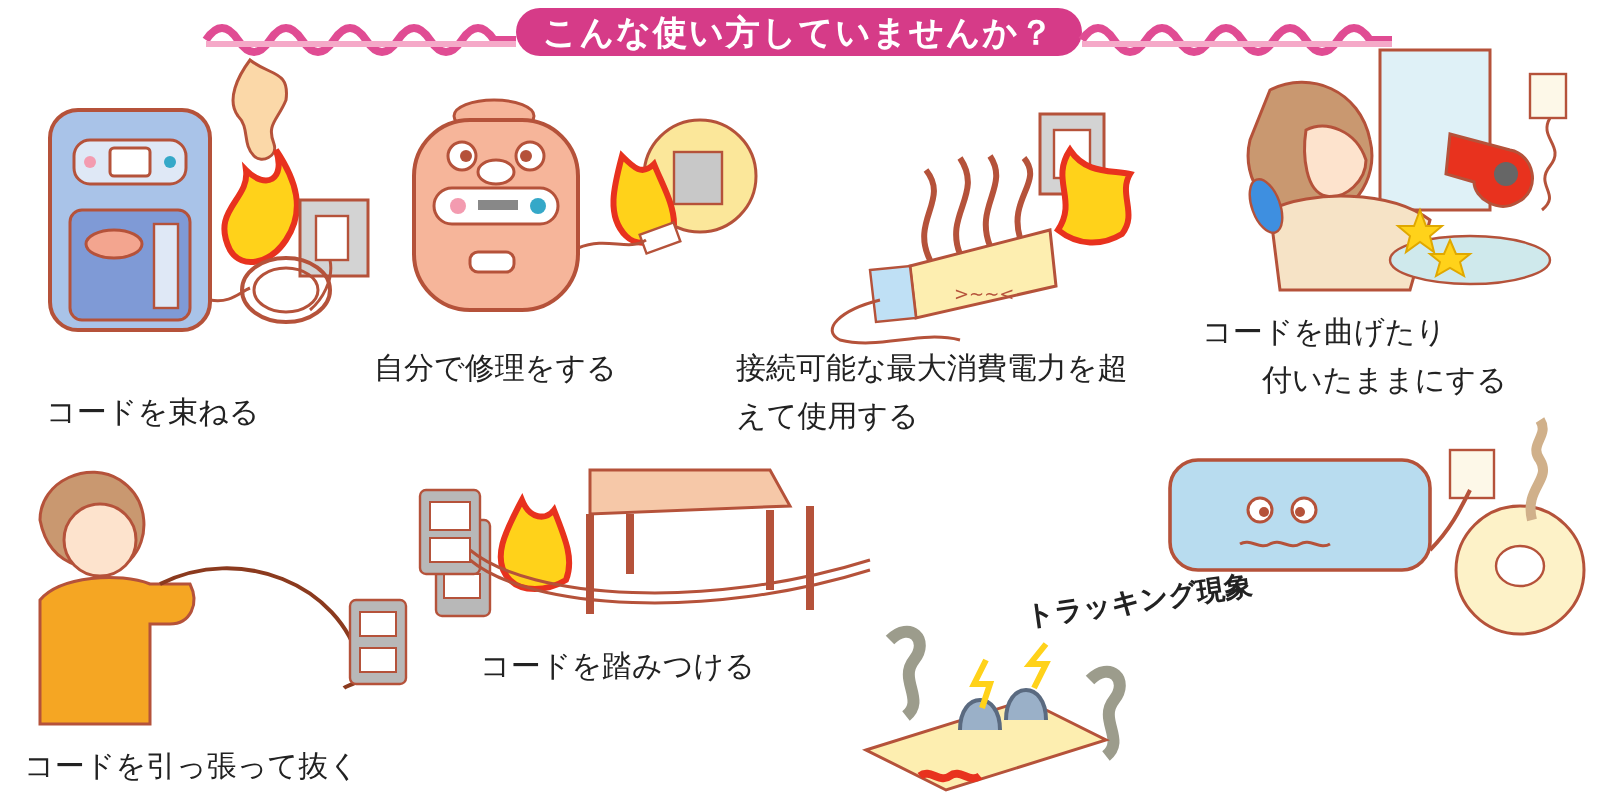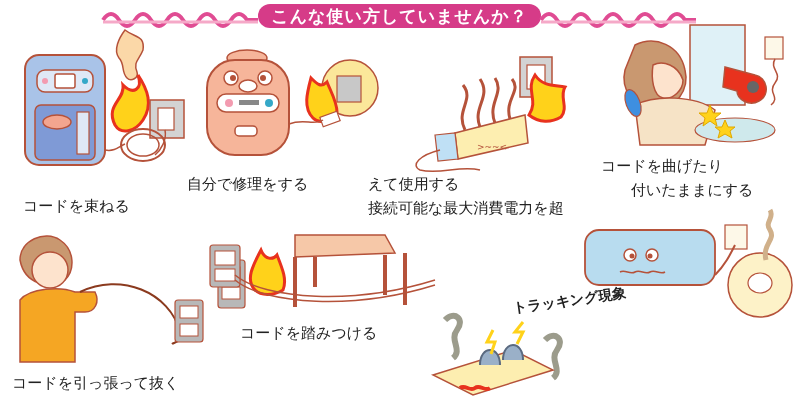--- a/index.html
+++ b/index.html
@@ -76,22 +76,22 @@
   <rect x="125" y="2" width="32" height="40" fill="#d3d3d3" stroke="#b5523a" stroke-width="1.5"></rect>
   <rect x="132" y="10" width="18" height="24" fill="#fff" stroke="#b5523a" stroke-width="1.2"></rect>
   <path d="M60 78 l70 -18 l3 28 l-70 16 z" fill="#fdeeb0" stroke="#b5523a" stroke-width="1.5"></path>
   <path d="M40 80 l20 -2 l3 26 l-20 2 z" fill="#bfe0f5" stroke="#b5523a" stroke-width="1.2"></path>
   <path d="M70 75 c-10 -20 10 -30 -2 -45 M85 72 c-8 -20 12 -30 0 -48 M100 68 c-8 -20 10 -30 0 -45 M115 64 c-6 -20 12 -28 2 -40" fill="none" stroke="#b5523a" stroke-width="3"></path>
   <path d="M134 60 c10 -15 -4 -25 6 -40 c8 12 20 10 30 12 c-6 10 4 20 -4 30 c-10 6 -22 6 -32 -2z" fill="#ffd21a" stroke="#e8321e" stroke-width="3"></path>
   <path d="M45 95 c-20 5 -30 15 -20 20 c20 5 40 -5 60 0" fill="none" stroke="#b5523a" stroke-width="1.5"></path>
   <text x="82" y="95" font-size="9" fill="#b5523a">&gt;~~&lt;</text>
 </svg>
 <div class="abs caption" style="left:368px;top:172px;">
+  <div>接続可能な最大消費電力を超</div>
   <div>えて使用する</div>
-  <div>接続可能な最大消費電力を超</div>
 </div>
 
 <svg class="abs" style="left:605px;top:25px;" width="190" height="120" viewBox="0 0 190 120">
   <rect x="85" y="0" width="55" height="80" fill="#dff1f7" stroke="#b5523a" stroke-width="1.5"></rect>
   <rect x="160" y="12" width="18" height="22" fill="#fdf8e8" stroke="#b5523a" stroke-width="1.2"></rect>
   <path d="M30 20 c20 -10 45 0 50 25 c5 20 -10 40 -30 40 c-20 0 -35 -20 -30 -40z" fill="#c99870" stroke="#b5523a" stroke-width="1.5"></path>
   <path d="M48 40 c10 -5 25 0 30 15 c0 10 -10 20 -20 18 c-10 -2 -12 -20 -10 -33z" fill="#fde3cd" stroke="#b5523a" stroke-width="1.5"></path>
   <path d="M30 80 c20 -10 60 -10 80 5 l-10 35 l-65 0z" fill="#f6e3c6" stroke="#b5523a" stroke-width="1.5"></path>
   <ellipse cx="28" cy="78" rx="7" ry="14" fill="#3e8fe0" stroke="#b5523a" stroke-width="1.2" transform="rotate(-20 28 78)"></ellipse>
   <path d="M120 42 l30 8 c12 2 16 20 4 26 c-10 6 -22 -2 -22 -10 l-14 -4z" fill="#e8321e" stroke="#b5523a" stroke-width="1.5"></path>

